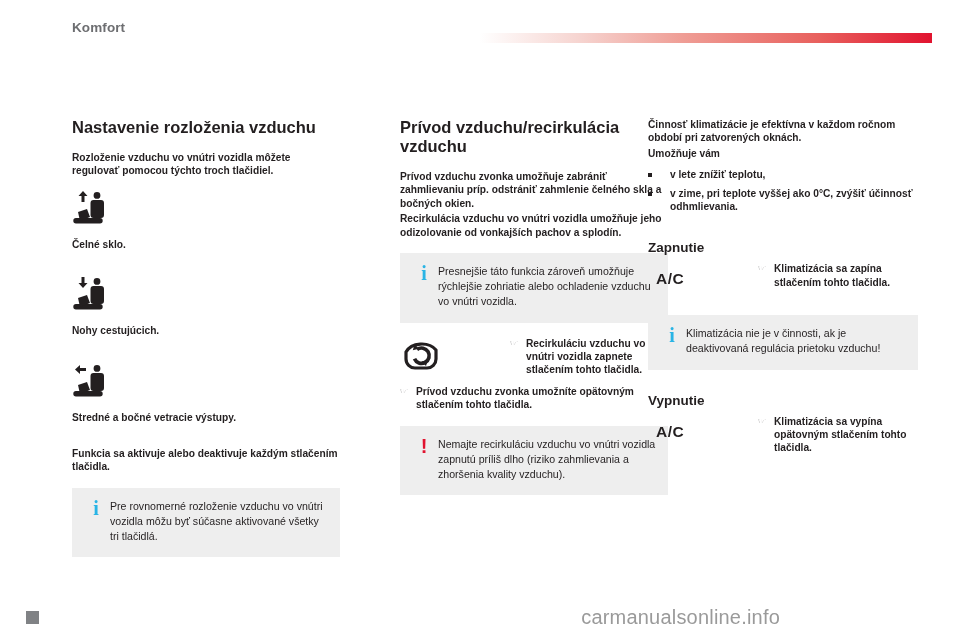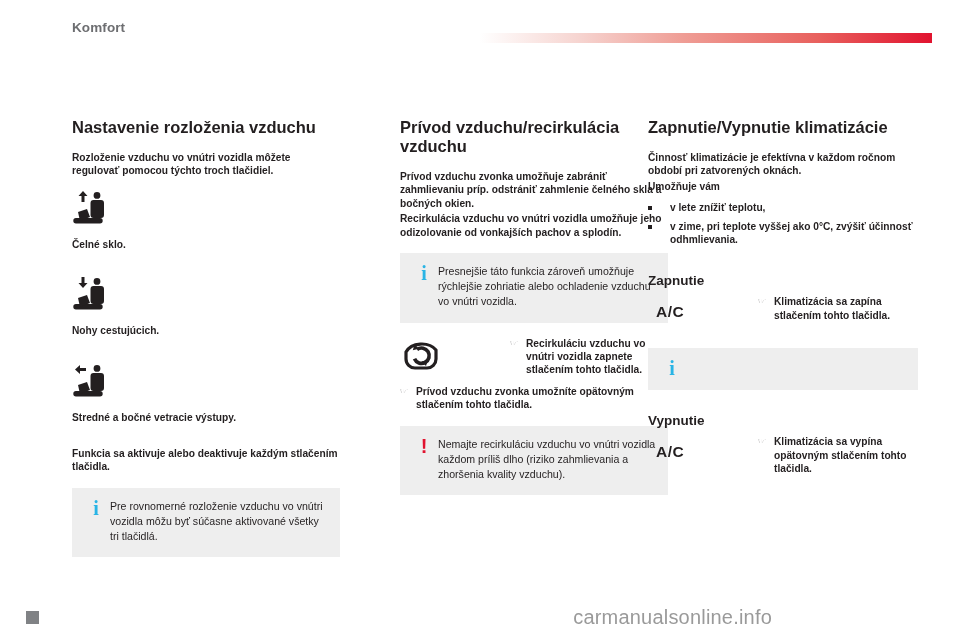--- a/index.html
+++ b/index.html
@@ -94,21 +94,21 @@
   .bullet-text {
     font-size: 10.2px; line-height: 13.4px; font-weight: bold; color: #231f20;
   }
 
   
   .page-marker {
     position: absolute; left: 26px; top: 611px; width: 13px; height: 13px;
     background: #808285;
   }
   .watermark {
-    position: absolute; right: 20px; top: 606px;
+    position: absolute; right: 12px; top: 606px;
     font-size: 20px; color: #9a9a9a; letter-spacing: 0.2px;
   }
 </style>
 </head>
 <body>
 
 <div class="page">
 
   <div class="header">
     <div class="header-title">Komfort</div>
@@ -208,28 +208,27 @@
       </div>
     </div>
 
     <div class="arrow-row" style="margin-top:2px;">
       <div class="arrow-glyph">☞</div>
       <div class="arrow-text">Prívod vzduchu zvonka umožníte opätovným stlačením tohto tlačidla.</div>
     </div>
 
     <div class="note">
       <div class="note-icon warn">!</div>
-      <div class="note-text">Nemajte recirkuláciu vzduchu vo vnútri vozidla každom príliš dlho (riziko zahmlievania a zhoršenia kvality vzduchu).</div>
+      <div class="note-text">Nemajte recirkuláciu vzduchu vo vnútri vozidla zapnutú príliš dlho (riziko zahmlievania a zhoršenia kvality vzduchu).</div>
     </div>
 
   </div>
 
   <div class="col col-3">
 
-    <h2 class="sec-title">Zapnutie/Vypnutie klimatizácie</h2>
 
     <p class="body tight">Činnosť klimatizácie je efektívna v každom ročnom období pri zatvorených oknách.</p>
     <p class="body" style="margin-bottom:8px;">Umožňuje vám</p>
 
     <div class="bullet-row">
       <div class="bullet-sq">
           <i></i>
         </div>
       <div class="bullet-text">v lete znížiť teplotu,</div>
     </div>
@@ -247,20 +246,21 @@
       <div class="sym-list">
         <div class="arrow-row">
           <div class="arrow-glyph">☞</div>
           <div class="arrow-text">Klimatizácia sa zapína stlačením tohto tlačidla.</div>
         </div>
       </div>
     </div>
 
     <div class="note" style="margin-top:20px;">
       <div class="note-icon info">i</div>
+      <div class="note-text">Klimatizácia nie je v činnosti, ak je deaktivovaná regulácia prietoku vzduchu!</div>
     </div>
 
     <h3 class="sub-title" style="margin-top:22px;">Vypnutie</h3>
 
     <div class="sym-cluster">
       <div class="sym-box sym-ac">A/C</div>
       <div class="sym-list">
         <div class="arrow-row">
           <div class="arrow-glyph">☞</div>
           <div class="arrow-text">Klimatizácia sa vypína opätovným stlačením tohto tlačidla.</div>

